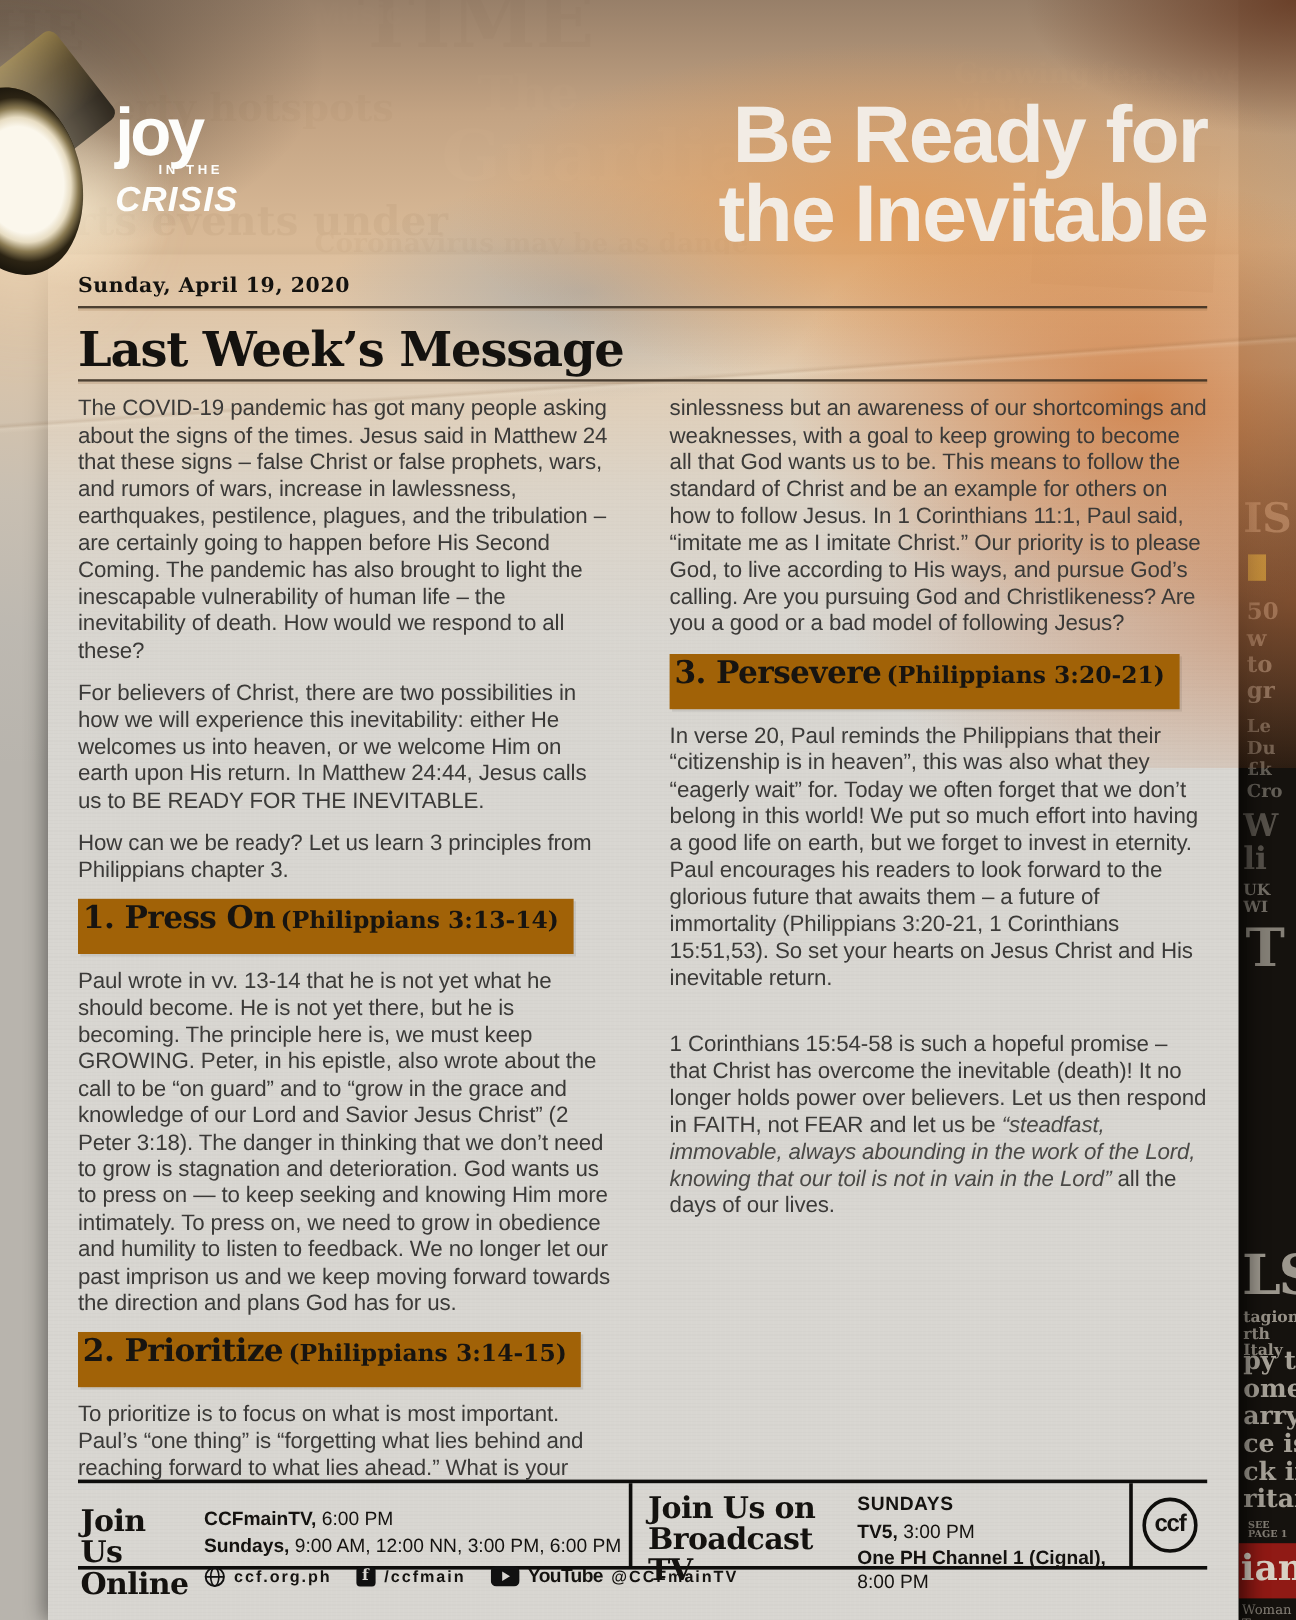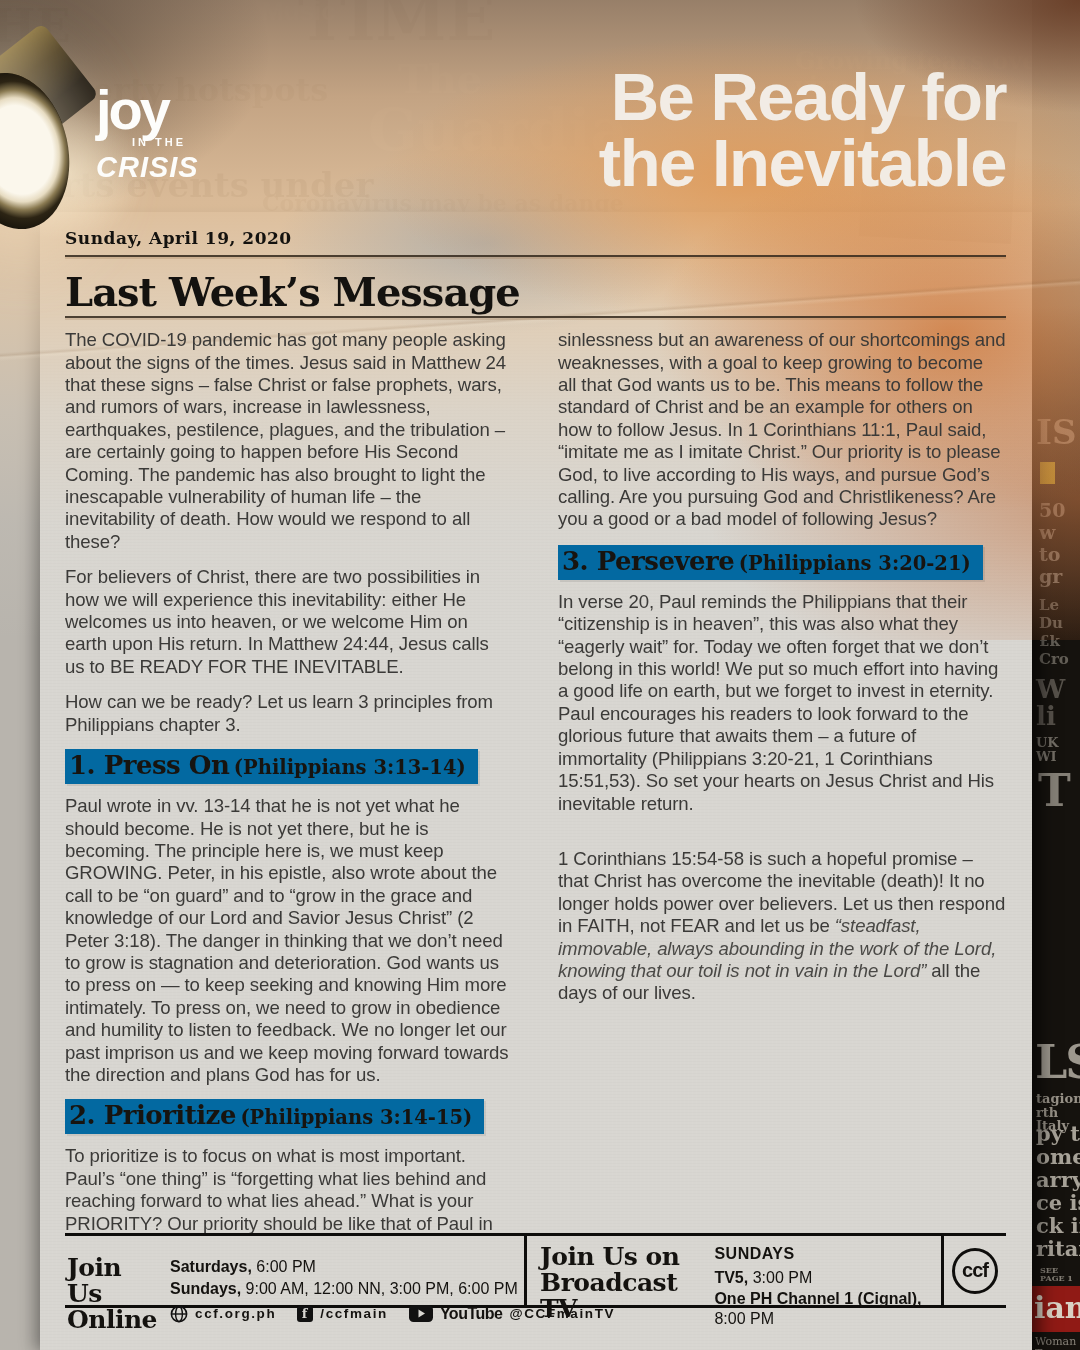--- a/index.html
+++ b/index.html
@@ -47,35 +47,35 @@
              background:linear-gradient(180deg,#8a7440 0%, #4a3b1e 34%, #140f08 75%);}
   .fl-head{position:absolute;left:-26px;top:28px;width:110px;height:158px;border-radius:50%;transform:rotate(-12deg);
            background:radial-gradient(ellipse at 55% 50%, #fbf7ec 0 40%, #e7dcc2 47%, #8a7a52 54%, #2c2414 62%, #0c0a06 80%, #060504 100%);
            box-shadow:0 0 70px 26px rgba(255,240,210,.45);}
 
   
   #logo{position:absolute;left:96px;top:86px;z-index:7;color:#fdfdfb;}
   .logo-joy{font-weight:800;font-size:56px;line-height:.85;letter-spacing:-3px;}
   .logo-inthe{font-size:11px;letter-spacing:3px;margin:2px 0 3px 36px;font-weight:700;}
   .logo-crisis{font-style:italic;font-weight:800;font-size:29px;letter-spacing:1px;}
-  #main-title{position:absolute;right:74px;top:64px;z-index:7;text-align:right;color:rgba(243,240,235,.95);
+  #main-title{position:absolute;right:74px;top:80px;z-index:7;text-align:right;color:rgba(243,240,235,.95);
               font-weight:700;font-size:67px;line-height:.99;letter-spacing:-1.5px;}
 
   
   #content{position:absolute;left:65px;top:228px;width:941px;z-index:7;color:#14120f;}
   .date-line{font-family:"DejaVu Serif",serif;font-weight:700;font-size:17px;letter-spacing:.5px;}
   .rule{height:2px;background:#33281c;opacity:.85;box-shadow:0 2px 0 rgba(140,100,60,.25);}
   .rule.r1{margin-top:7px;}
   .section-title{font-family:"DejaVu Serif",serif;font-weight:900;font-size:40px;line-height:1.08;letter-spacing:-1px;margin-top:13px;}
   .rule.r2{margin-top:3px;}
 
   #article{margin-top:11px;display:flex;gap:45px;height:908px;overflow:hidden;}
   .col{width:448px;}
   .col p{margin:0 0 13px;font-size:18.6px;line-height:22.4px;color:#3b3a38;letter-spacing:-.1px;}
-  .hl{margin:5px 0 11px;background:#0369a1;width:fit-content;padding:1px 12px 4px 4px;box-shadow:2px 2px 0 rgba(0,0,0,.08);}
+  .hl{margin:5px 0 11px;background:#a16207;width:fit-content;padding:1px 12px 15px 4px;box-shadow:2px 2px 0 rgba(0,0,0,.08);}
   .ht{font-family:"DejaVu Serif",serif;font-weight:800;font-size:26px;letter-spacing:-.5px;color:#171410;}
   .href{font-family:"DejaVu Serif",serif;font-weight:800;font-size:19.5px;color:#171410;}
   .gap-top{margin-top:33px !important;}
   .it{font-style:italic;color:#4a4946;}
 
   
   #footer{position:absolute;left:65px;top:1233px;width:941px;height:69px;z-index:7;
           border-top:3.5px solid #0e0d0b;border-bottom:3.5px solid #0e0d0b;display:flex;color:#14120f;}
   .fcell1{width:462px;border-right:3.5px solid #0e0d0b;display:flex;gap:13px;padding:19px 0 0 2px;box-sizing:border-box;}
   .fcell2{flex:1;border-right:3.5px solid #0e0d0b;display:flex;gap:22px;padding:8px 0 0 13px;box-sizing:border-box;}
@@ -196,21 +196,21 @@
   </div>
 </div>
 
 <div id="footer">
   <div class="fcell1">
     <div class="ftitle">
       <div>Join Us</div>
       <div>Online</div>
     </div>
     <div class="fsched">
-      <div><b>Saturdays,</b><span> 6:00 PM</span></div>
+      <div><b>CCFmainTV,</b><span> 6:00 PM</span></div>
       <div><b>Sundays,</b><span> 9:00 AM, 12:00 NN, 3:00 PM, 6:00 PM</span></div>
       <div class="flinks">
         <span class="flink">
           <svg width="18" height="18" viewBox="0 0 18 18">
               <circle cx="9" cy="9" r="7.6" fill="none" stroke="#111" stroke-width="1.6"></circle>
               <ellipse cx="9" cy="9" rx="3.4" ry="7.6" fill="none" stroke="#111" stroke-width="1.4"></ellipse>
               <line x1="1.4" y1="9" x2="16.6" y2="9" stroke="#111" stroke-width="1.4"></line>
             </svg>
           <span>ccf.org.ph</span>
         </span>

